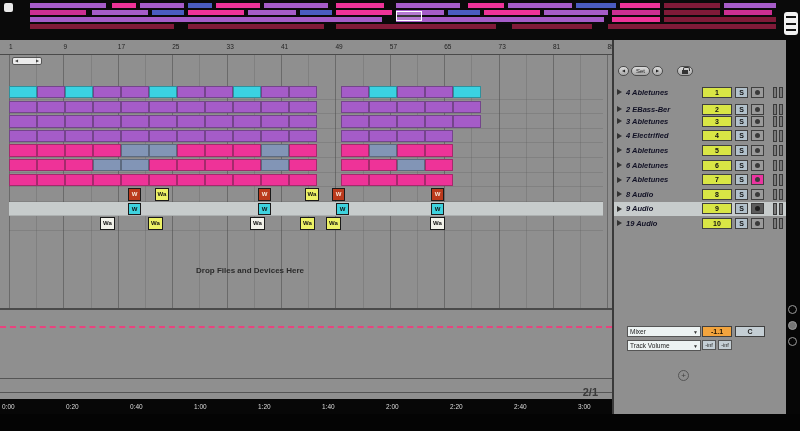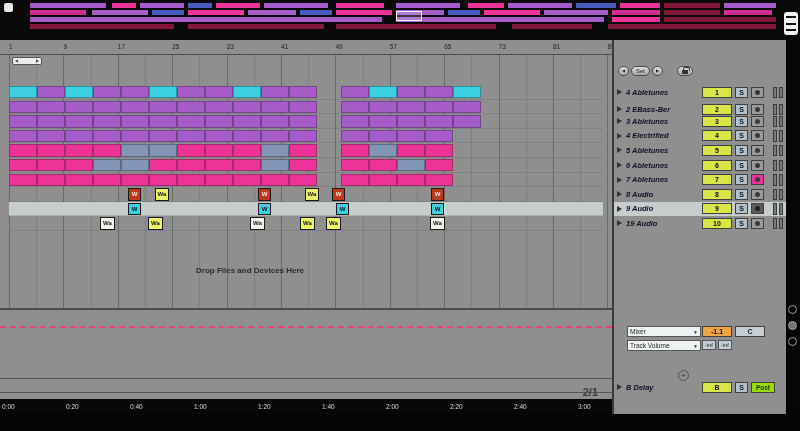--- a/index.html
+++ b/index.html
@@ -479,27 +479,20 @@
       <div class="vbox orange" style="top:286px;left:88px">-1.1</div>
       <div class="vbox lightbx" style="top:286px;left:121px">C</div>
       <div class="dd" style="top:300px">
         <span>Track Volume</span>
         <span class="dv">▼</span>
       </div>
       <div class="infbox" style="top:300px;left:88px">-inf</div>
       <div class="infbox" style="top:300px;left:104px">-inf</div>
       <div class="pluscircle">+</div>
 
-      <div class="hrow" style="top:340px">
-        <span class="arrow"></span>
-        <span class="tname">B Delay</span>
-        <span class="bx numbox">B</span>
-        <span class="bx sbox">S</span>
-        <span class="bx postbox">Post</span>
-      </div>
 
     </div>
 
     <div class="rightstrip">
       <div class="rs-icon" style="top:265px"></div>
       <div class="rs-icon filled" style="top:281px"></div>
       <div class="rs-icon" style="top:297px"></div>
     </div>
   </div>
 

